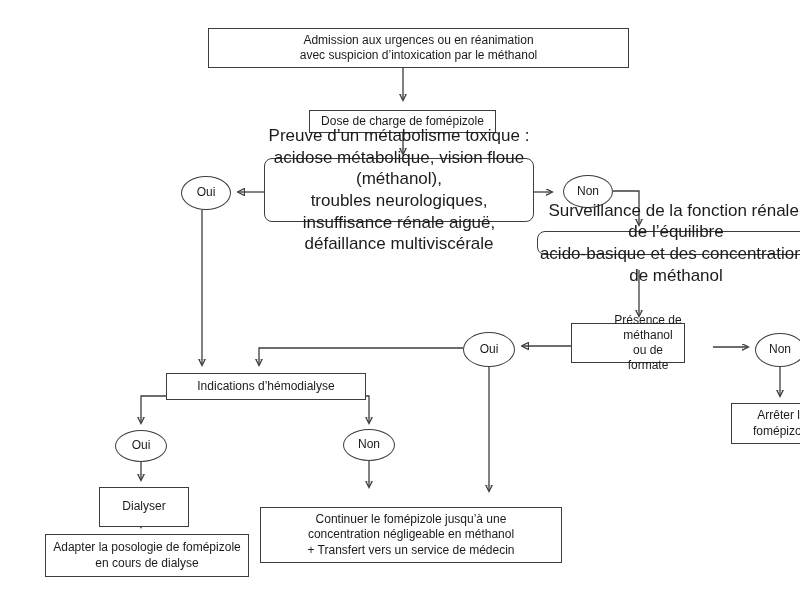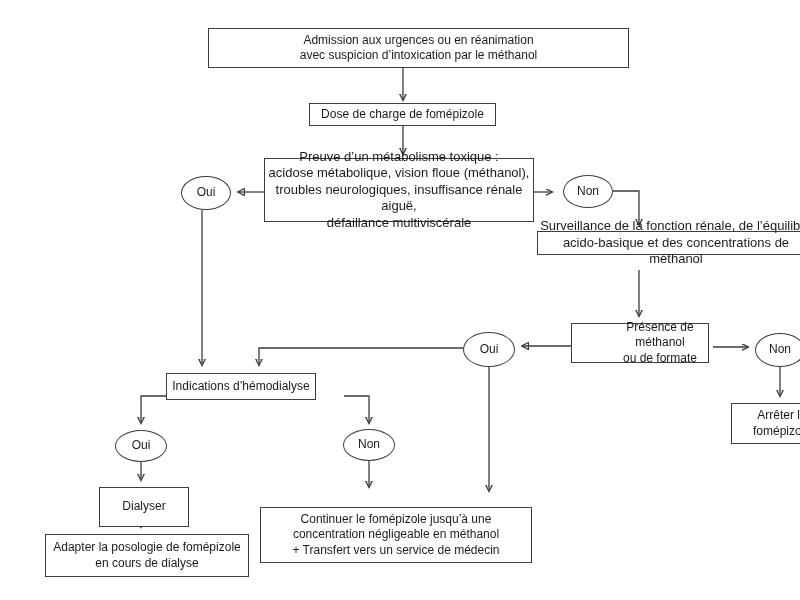--- a/index.html
+++ b/index.html
@@ -20,21 +20,21 @@
     background: #ffffff;
     display: flex;
     align-items: center;
     justify-content: center;
     text-align: center;
     white-space: pre-line;
     font-size: 12px;
     line-height: 1.27;
     z-index: 2;
   }
-  .node.small { font-size: 13px; }
+  .node.small { font-size: 17px; border-radius: 8px; }
   .ellipse { border-radius: 50%; }
   #connectors {
     position: absolute;
     left: 0; top: 0;
     width: 800px; height: 600px;
     z-index: 1;
   }
   #connectors path {
     fill: none;
     stroke: #3d3d3d;
@@ -67,52 +67,52 @@
     <path d="M313 396 H338 V423" marker-end="url(#arrow)"></path>
     <path d="M110 462 V480" marker-end="url(#arrow)"></path>
     <path d="M110 511 V527" marker-end="url(#arrow)"></path>
     <path d="M338 461 V487" marker-end="url(#arrow)"></path>
     <path d="M458 367 V491" marker-end="url(#arrow)"></path>
   </svg>
 
   <div class="node" style="left:177px; top:28px; width:421px; height:40px;">Admission aux urgences ou en réanimation
 avec suspicion d’intoxication par le méthanol</div>
 
-  <div class="node" style="left:278px; top:103px; width:187px; height:23px;">Dose de charge de fomépizole</div>
+  <div class="node" style="left:278px; top:110px; width:187px; height:23px;">Dose de charge de fomépizole</div>
 
   <div class="node small" style="left:233px; top:158px; width:270px; height:64px;">Preuve d’un métabolisme toxique :
 acidose métabolique, vision floue (méthanol),
 troubles neurologiques, insuffisance rénale aiguë,
 défaillance multiviscérale</div>
 
   <div class="node ellipse" style="left:150px; top:176px; width:50px; height:34px;">Oui</div>
 
   <div class="node ellipse" style="left:532px; top:175px; width:50px; height:33px;">Non</div>
 
   <div class="node small" style="left:506px; top:231px; width:278px; height:24px;">Surveillance de la fonction rénale, de l’équilibre
 acido-basique et des concentrations de méthanol</div>
 
-  <div class="node" style="left:540px; top:323px; width:138px; height:40px;padding-left:40px;">Présence de méthanol
+  <div class="node" style="left:540px; top:323px; width:114px; height:40px;padding-left:40px;">Présence de méthanol
 ou de formate</div>
 
   <div class="node ellipse" style="left:432px; top:332px; width:52px; height:35px;">Oui</div>
 
   <div class="node ellipse" style="left:724px; top:333px; width:50px; height:34px;">Non</div>
 
   <div class="node" style="left:700px; top:403px; width:102px; height:41px;">Arrêter le
 fomépizole</div>
 
-  <div class="node" style="left:135px; top:373px; width:150px; height:27px;">Indications d’hémodialyse</div>
+  <div class="node" style="left:135px; top:373px; width:200px; height:27px;">Indications d’hémodialyse</div>
 
   <div class="node ellipse" style="left:84px; top:430px; width:52px; height:32px;">Oui</div>
 
   <div class="node ellipse" style="left:312px; top:429px; width:52px; height:32px;">Non</div>
 
   <div class="node" style="left:68px; top:487px; width:90px; height:40px;">Dialyser</div>
 
   <div class="node" style="left:14px; top:534px; width:204px; height:43px;">Adapter la posologie de fomépizole
 en cours de dialyse</div>
 
-  <div class="node" style="left:229px; top:507px; width:272px; height:56px;">Continuer le fomépizole jusqu’à une
+  <div class="node" style="left:229px; top:507px; width:302px; height:56px;">Continuer le fomépizole jusqu’à une
 concentration négligeable en méthanol
 + Transfert vers un service de médecin</div>
 
 </div>
 
 </body></html>

